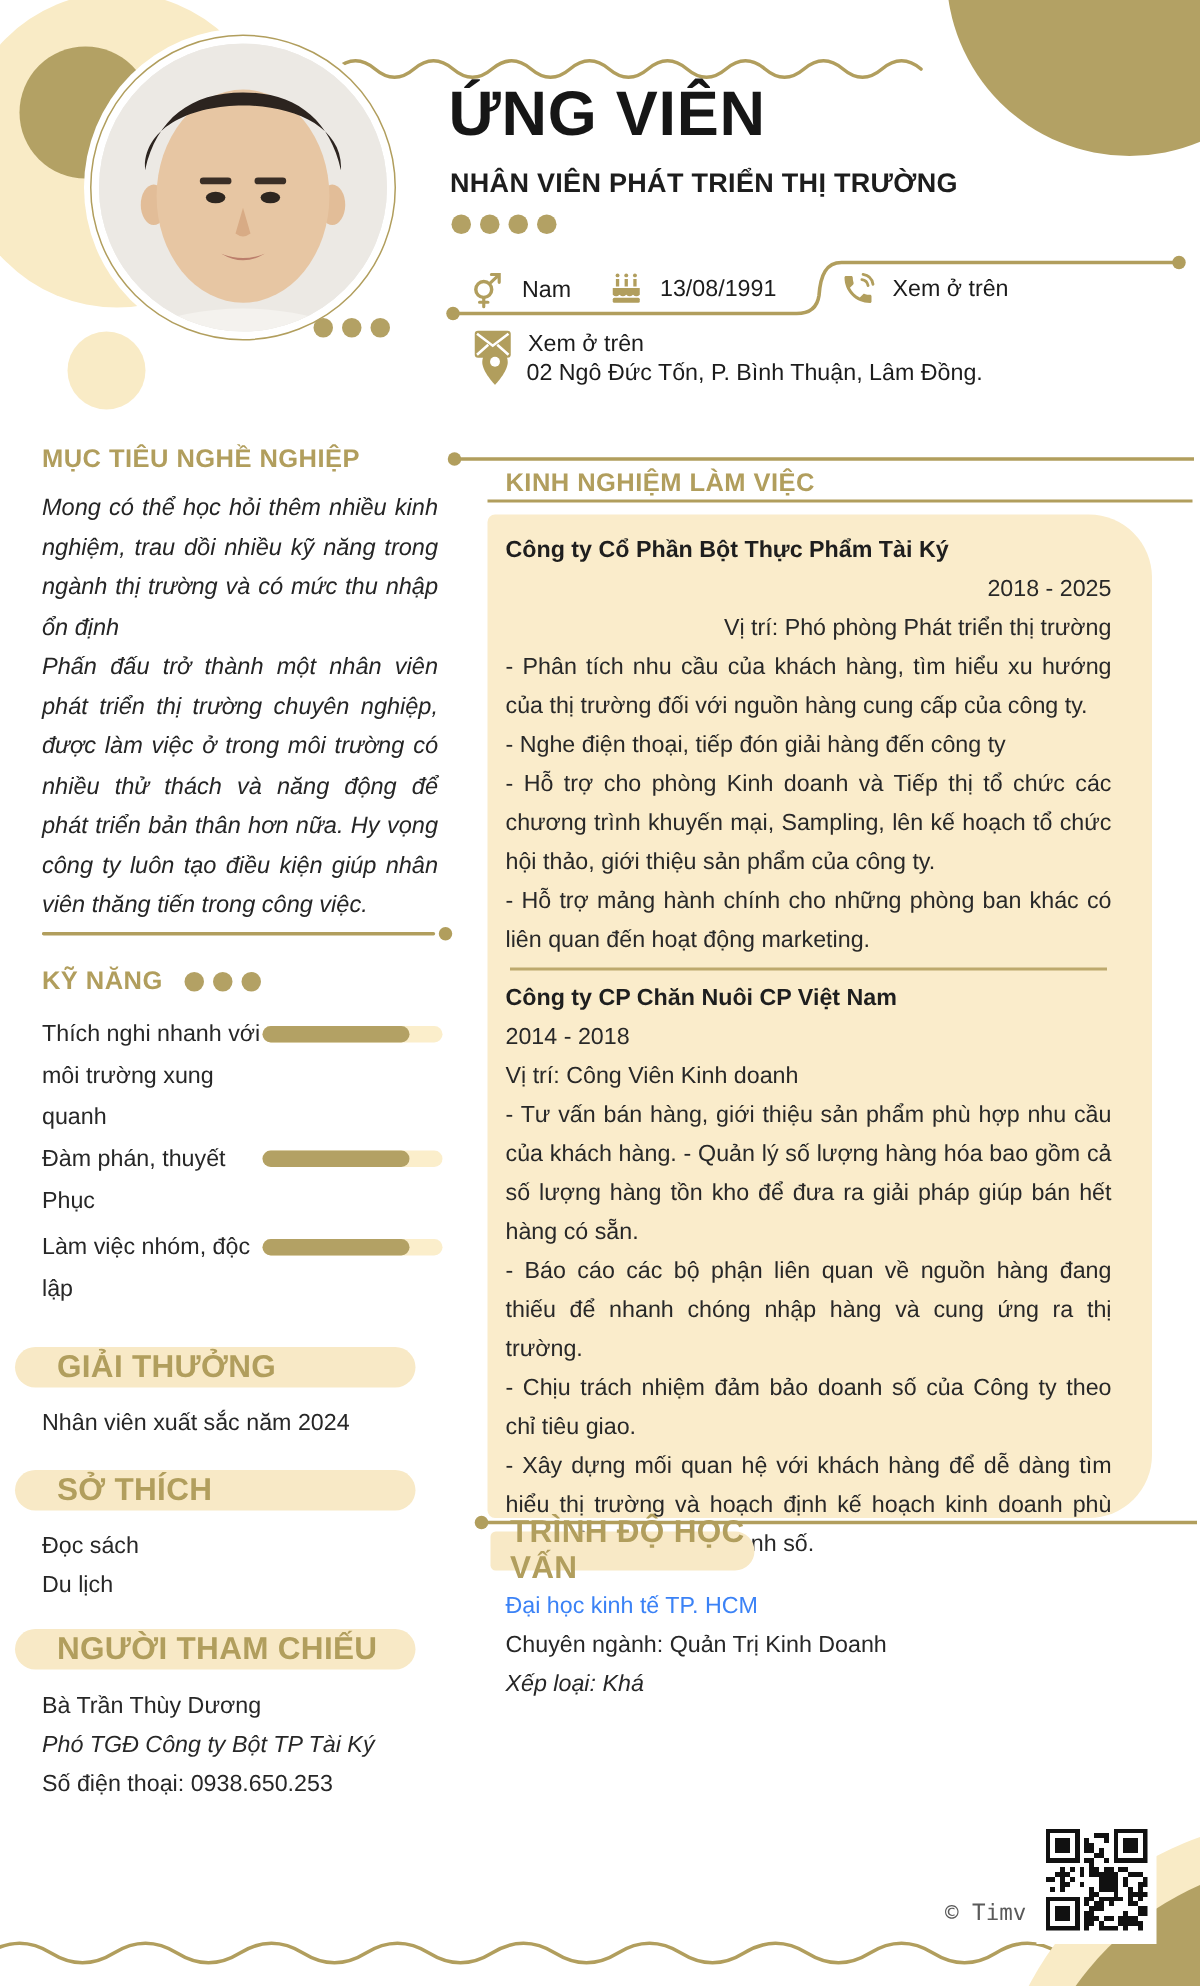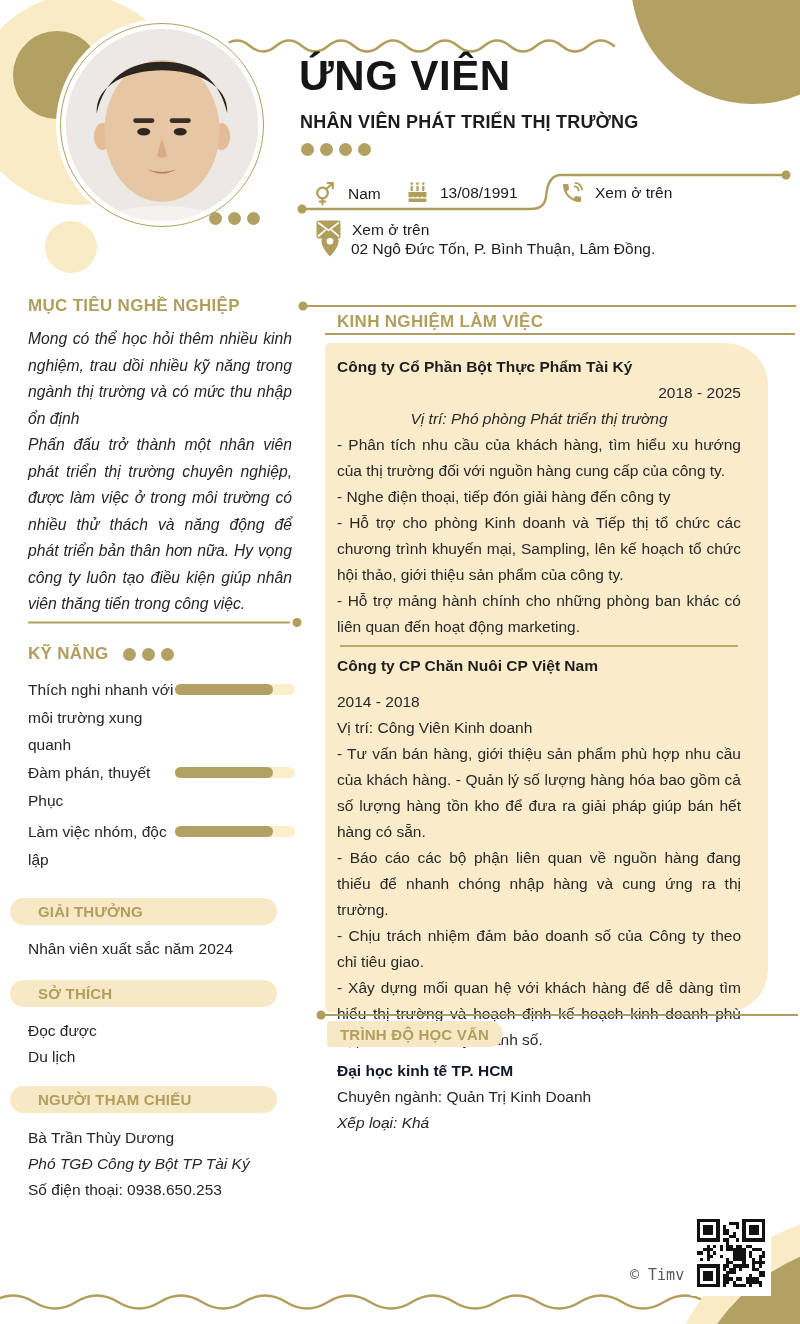--- a/index.html
+++ b/index.html
@@ -33,21 +33,21 @@
   
   .name{left:299px;top:52px;font-size:42px;font-weight:800;letter-spacing:.5px;color:var(--text-dark);}
   .jobtitle{left:300px;top:112px;font-size:18px;font-weight:700;color:#1d1d1d;letter-spacing:.2px;}
   .contact-row{position:absolute;display:flex;align-items:center;gap:11px;font-size:15.5px;color:#1c1c1c;}
   .cr1a{left:314px;top:181px;} .cr1b{left:406px;top:181px;} .cr1c{left:560px;top:181px;}
   .cr2{left:316px;top:220px;} .cr3{left:320px;top:232px;align-items:flex-end;}
   .icon{display:inline-flex;flex:none;}
   
   .sec-h{position:absolute;font-size:17px;font-weight:800;color:var(--gold);letter-spacing:.3px;}
   .pill{position:absolute;display:flex;align-items:center;background:var(--beige-pill);
-        color:var(--gold);font-size:15px;font-weight:800;letter-spacing:.2px;}
+        color:var(--gold);font-size:21px;font-weight:800;letter-spacing:.2px;}
   .pill-left{left:10px;width:267px;height:27px;border-radius:16px;padding-left:28px;}
   
   .obj-text{left:28px;top:326px;width:264px;font-style:italic;font-size:15.7px;line-height:26.5px;
             text-align:justify;color:#252525;}
   .plain{position:absolute;font-size:15.5px;line-height:26px;color:var(--text);}
   .skill-row{position:absolute;left:28px;width:267px;font-size:15.5px;line-height:27.5px;}
   .skill-row .lbl{display:inline-block;width:146px;vertical-align:top;}
   .bar{position:absolute;left:147px;top:8px;width:120px;height:11px;border-radius:6px;background:#fbeecb;}
   .bar b{display:block;height:100%;border-radius:6px;background:var(--gold-strong);}
   
@@ -215,61 +215,61 @@
     <span class="lbl">Làm việc nhóm, độc lập</span>
     <span class="bar">
         <b style="width: 82%;"></b>
       </span>
   </div>
 
   <div class="pill pill-left" style="top:898px;">GIẢI THƯỞNG</div>
   <div class="plain" style="left:28px;top:936px;">Nhân viên xuất sắc năm 2024</div>
 
   <div class="pill pill-left" style="top:980px;">SỞ THÍCH</div>
-  <div class="plain" style="left:28px;top:1018px;">Đọc được</div>
+  <div class="plain" style="left:28px;top:1018px;">Đọc sách</div>
   <div class="plain" style="left:28px;top:1044px;">Du lịch</div>
 
   <div class="pill pill-left" style="top:1086px;">NGƯỜI THAM CHIẾU</div>
   <div class="plain" style="left:28px;top:1125px;">Bà Trần Thùy Dương</div>
   <div class="plain" style="left:28px;top:1151px;font-style:italic;">Phó TGĐ Công ty Bột TP Tài Ký</div>
   <div class="plain" style="left:28px;top:1177px;">Số điện thoại: 0938.650.253</div>
 
   <svg class="abs" style="left:296px;top:299px;" width="502" height="14" viewBox="0 0 502 14">
     <circle cx="7" cy="7" r="4.5" fill="#b19e5d"></circle>
     <path d="M7,7 L500,7" stroke="#b19e5d" stroke-width="2.2"></path>
   </svg>
   <div class="sec-h" style="left:337px;top:312px;">KINH NGHIỆM LÀM VIỆC</div>
   <div class="gold-hline" style="left:325px;top:333px;width:470px;"></div>
 
   <div class="abs exp-card">
     <p class="company">Công ty Cổ Phần Bột Thực Phẩm Tài Ký</p>
     <p style="text-align:right;">2018 - 2025</p>
-    <p style="text-align:center;font-style:italic;">Vị trí: Phó phòng Phát triển thị trường</p>
+    <p style="text-align:right;">Vị trí: Phó phòng Phát triển thị trường</p>
     <p>- Phân tích nhu cầu của khách hàng, tìm hiểu xu hướng của thị trường đối với nguồn hàng cung cấp của công ty.</p>
     <p style="text-align:left;">- Nghe điện thoại, tiếp đón giải hàng đến công ty</p>
     <p>- Hỗ trợ cho phòng Kinh doanh và Tiếp thị tổ chức các chương trình khuyến mại, Sampling, lên kế hoạch tổ chức hội thảo, giới thiệu sản phẩm của công ty.</p>
     <p>- Hỗ trợ mảng hành chính cho những phòng ban khác có liên quan đến hoạt động marketing.</p>
     <hr class="job-divider">
     <p class="company">Công ty CP Chăn Nuôi CP Việt Nam</p>
-    <p style="text-align:left;margin-top:10px;">2014 - 2018</p>
+    <p style="text-align:left;">2014 - 2018</p>
     <p style="text-align:left;">Vị trí: Công Viên Kinh doanh</p>
     <p>- Tư vấn bán hàng, giới thiệu sản phẩm phù hợp nhu cầu của khách hàng. - Quản lý số lượng hàng hóa bao gồm cả số lượng hàng tồn kho để đưa ra giải pháp giúp bán hết hàng có sẵn.</p>
     <p>- Báo cáo các bộ phận liên quan về nguồn hàng đang thiếu để nhanh chóng nhập hàng và cung ứng ra thị trường.</p>
     <p>- Chịu trách nhiệm đảm bảo doanh số của Công ty theo chỉ tiêu giao.</p>
     <p>- Xây dựng mối quan hệ với khách hàng để dễ dàng tìm hiểu thị trường và hoạch định kế hoạch kinh doanh phù hợp nhằm thúc đẩy doanh số.</p>
   </div>
 
   <svg class="abs" style="left:314px;top:1008px;" width="486" height="14" viewBox="0 0 486 14">
     <circle cx="7" cy="7" r="4.5" fill="#b19e5d"></circle>
     <path d="M7,7 L484,7" stroke="#b19e5d" stroke-width="2.2"></path>
   </svg>
   <div class="pill" style="left:327px;top:1021px;width:176px;height:26px;border-radius:4px 15px 15px 4px;padding-left:13px;">TRÌNH ĐỘ HỌC VẤN</div>
 
   <div class="abs edu" style="left:337px;top:1058px;width:420px;">
-    <p style="font-weight:700;color:#0f172a;">Đại học kinh tế TP. HCM</p>
+    <p style="font-weight:400;color:#3b82f6;">Đại học kinh tế TP. HCM</p>
     <p>Chuyên ngành: Quản Trị Kinh Doanh</p>
     <p style="font-style:italic;">Xếp loại: Khá</p>
   </div>
 
   <svg class="abs" style="left:0;top:1288px;" width="800" height="28" viewBox="0 0 800 28">
     <path d="M-8,14 q21,-13 42,0 t42,0 t42,0 t42,0 t42,0 t42,0 t42,0 t42,0 t42,0 t42,0 t42,0 t42,0 t42,0 t42,0 t42,0 t42,0 t42,0 t42,0 t42,0 t42,0" fill="none" stroke="#b19e5d" stroke-width="2.4"></path>
   </svg>
   <div class="circle beige-br"></div>
   <div class="circle gold-br"></div>
   <div class="circle beige-bl" style="z-index:-1;"></div>

